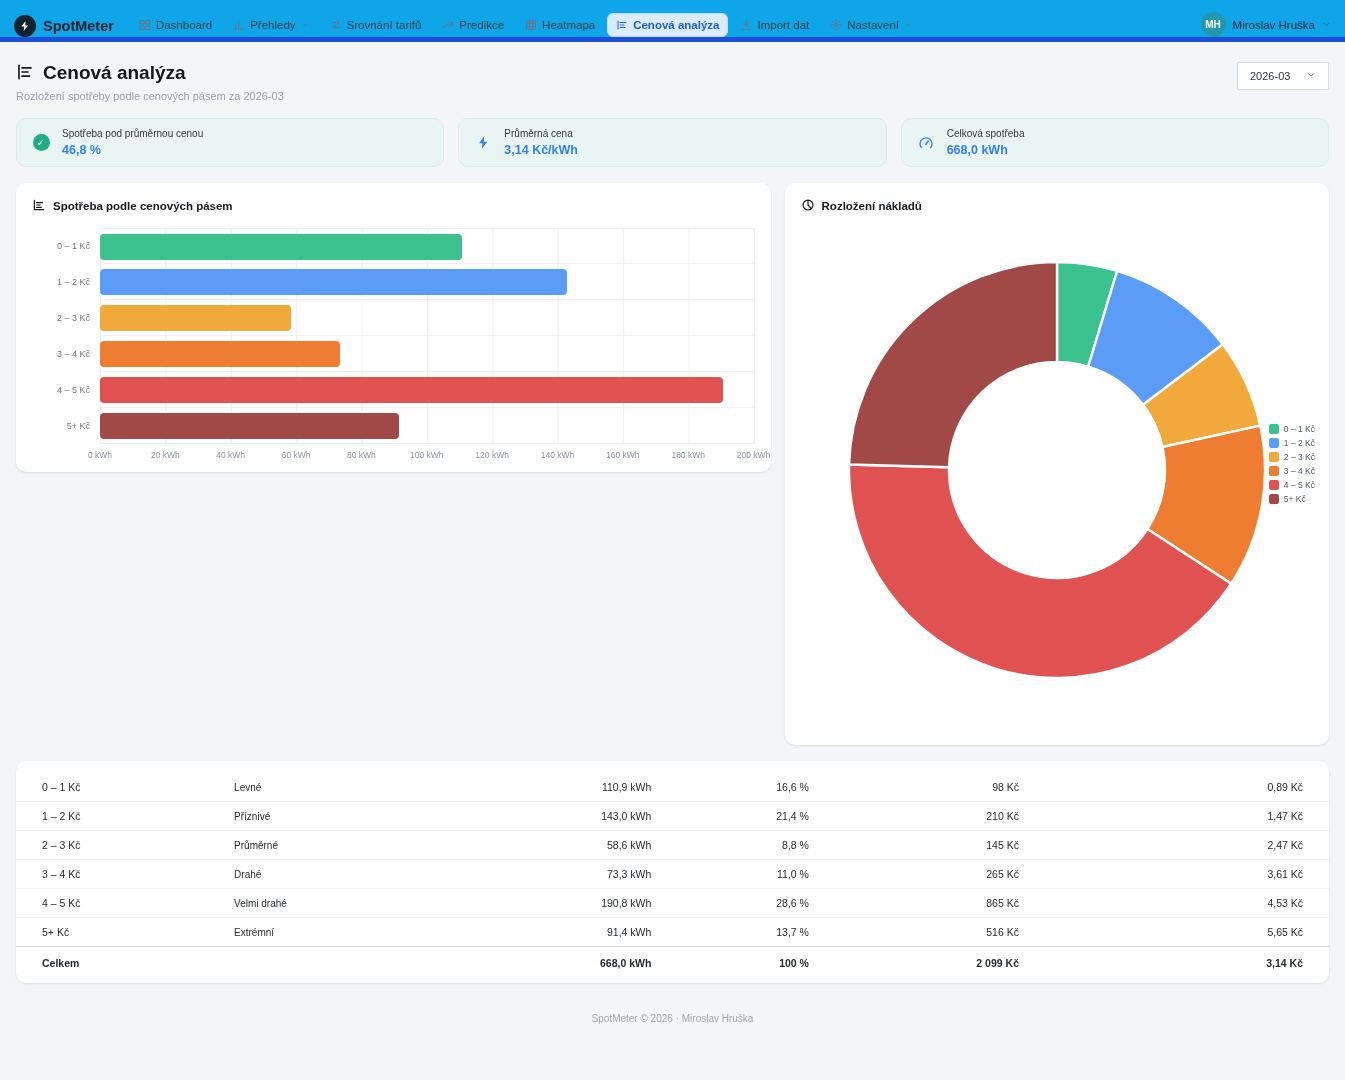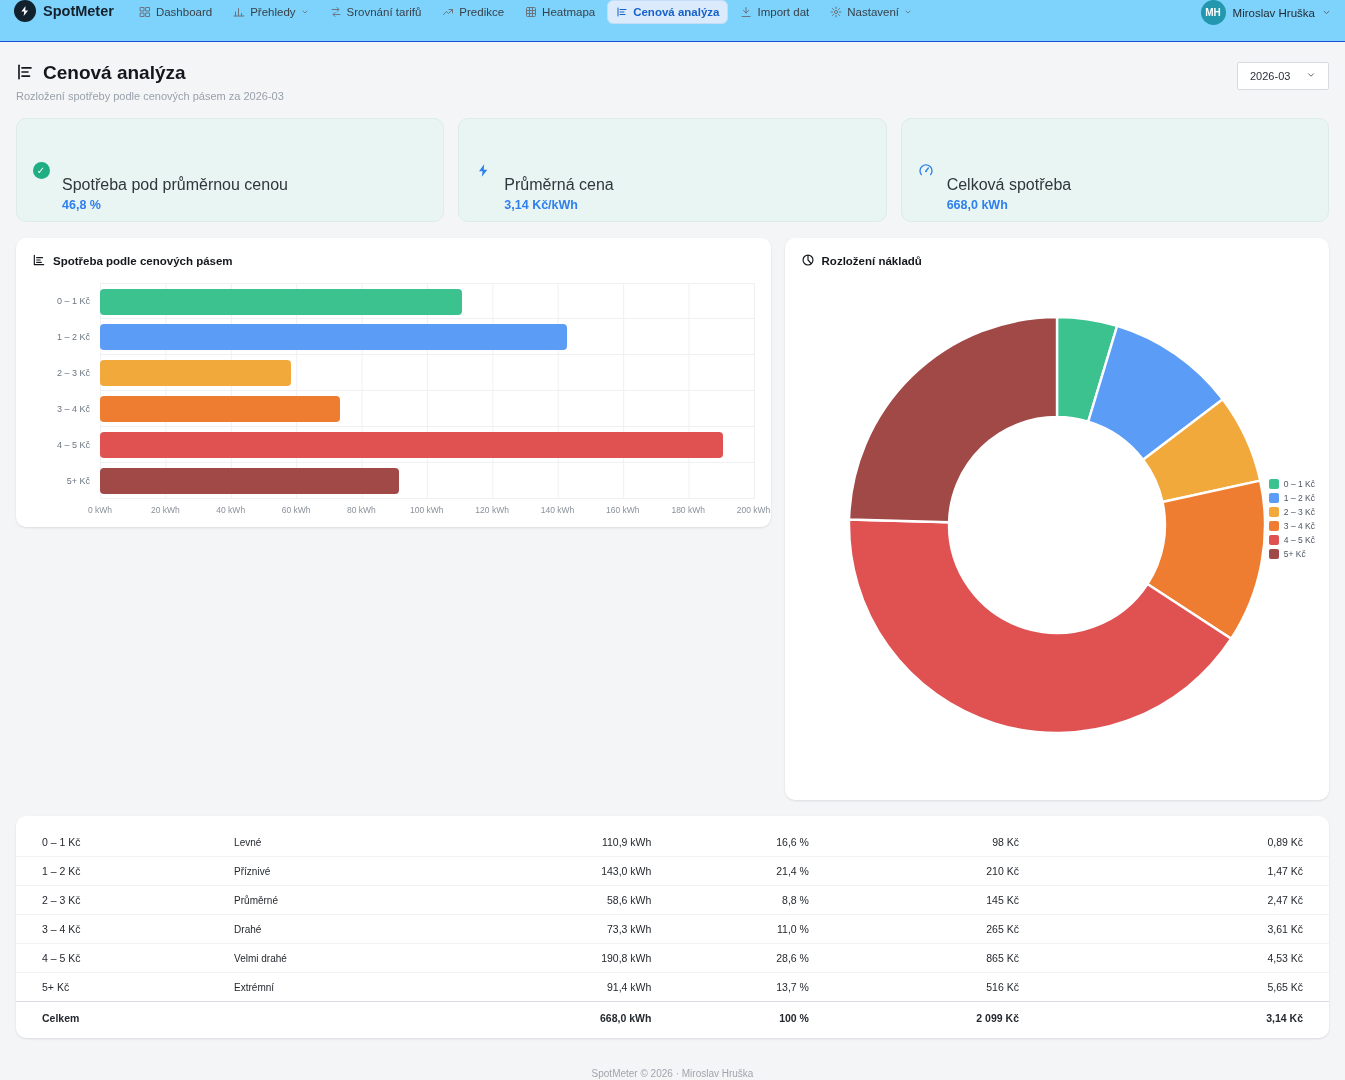--- a/index.html
+++ b/index.html
@@ -5,22 +5,22 @@
   * { margin:0; padding:0; box-sizing:border-box; }
   html,body { width:100%; }
   body {
     background:#f4f5f7;
     font-family:"Liberation Sans","DejaVu Sans",sans-serif;
     color:#1f2328; font-size:12px;
     min-width:1345px;
   }
 
   
-  .navbar { height:42px; background:#7dd3fc; border-bottom:1px solid #1d4ed8;
-    display:flex; align-items:flex-start; padding:0 14px; }
+  .navbar { height:42px; background:#0ea5e9; border-bottom:5px solid #1d4ed8;
+    display:flex; align-items:flex-end; padding:0 14px; }
   .brand { display:flex; align-items:center; gap:7px; margin-right:16px; cursor:pointer; }
   .brand-mark { width:22px; height:22px; border-radius:50%; background:#12212e; color:#fff;
     display:flex; align-items:center; justify-content:center; }
   .brand-name { font-weight:bold; font-size:14.5px; color:#16202b; }
   .nav-items { display:flex; align-items:center; gap:3px; flex:1; }
   .nav-item { display:flex; align-items:center; gap:5px; padding:5px 8px; border:1px solid transparent;
     border-radius:6px; font-size:11.5px; color:#39414a; cursor:pointer; white-space:nowrap; }
   .nav-item .nav-ic { color:#6b7480; display:flex; align-items:center; }
   .nav-item.active { background:#dcebfb; border-color:#c4ddf6; color:#1661c9; font-weight:bold; }
   .nav-item.active .nav-ic { color:#1661c9; }
@@ -40,21 +40,21 @@
     font-size:11px; display:flex; align-items:center; justify-content:space-between; gap:10px;
     color:#2b323a; min-width:92px; cursor:pointer; }
 
   
   .stats { display:flex; gap:14px; margin-bottom:16px; }
   .stat-card { flex:1; background:#e9f5f2; border:1px solid #dcece7; border-radius:10px;
     padding:9px 14px; display:flex; align-items:center; gap:11px; }
   .stat-ic { width:20px; display:flex; align-items:center; justify-content:center; }
   .ic-check { width:17px; height:17px; border-radius:50%; background:#1fae83; color:#fff;
     font-size:10px; font-weight:bold; display:flex; align-items:center; justify-content:center; }
-  .stat-label { font-size:16px; color:#30363d; margin-bottom:4px;margin-top:48px; }
+  .stat-label { font-size:10px; color:#30363d; margin-bottom:4px; }
   .stat-value { font-size:12.5px; font-weight:bold; color:#2f80ed; }
 
   
   .charts { display:flex; gap:14px; align-items:flex-start; margin-bottom:16px; }
   .card { background:#fff; border-radius:10px;
     box-shadow:0 1px 2px rgba(16,24,40,.05), 0 1px 3px rgba(16,24,40,.06); }
   .chart-card-left { flex:1.41; padding:15px 16px 8px; }
   .chart-card-right { flex:1; padding:15px 16px; position:relative; min-height:562px; }
   .card-title { display:flex; align-items:center; gap:7px; font-weight:bold; font-size:11.5px; color:#14181d; }
 

